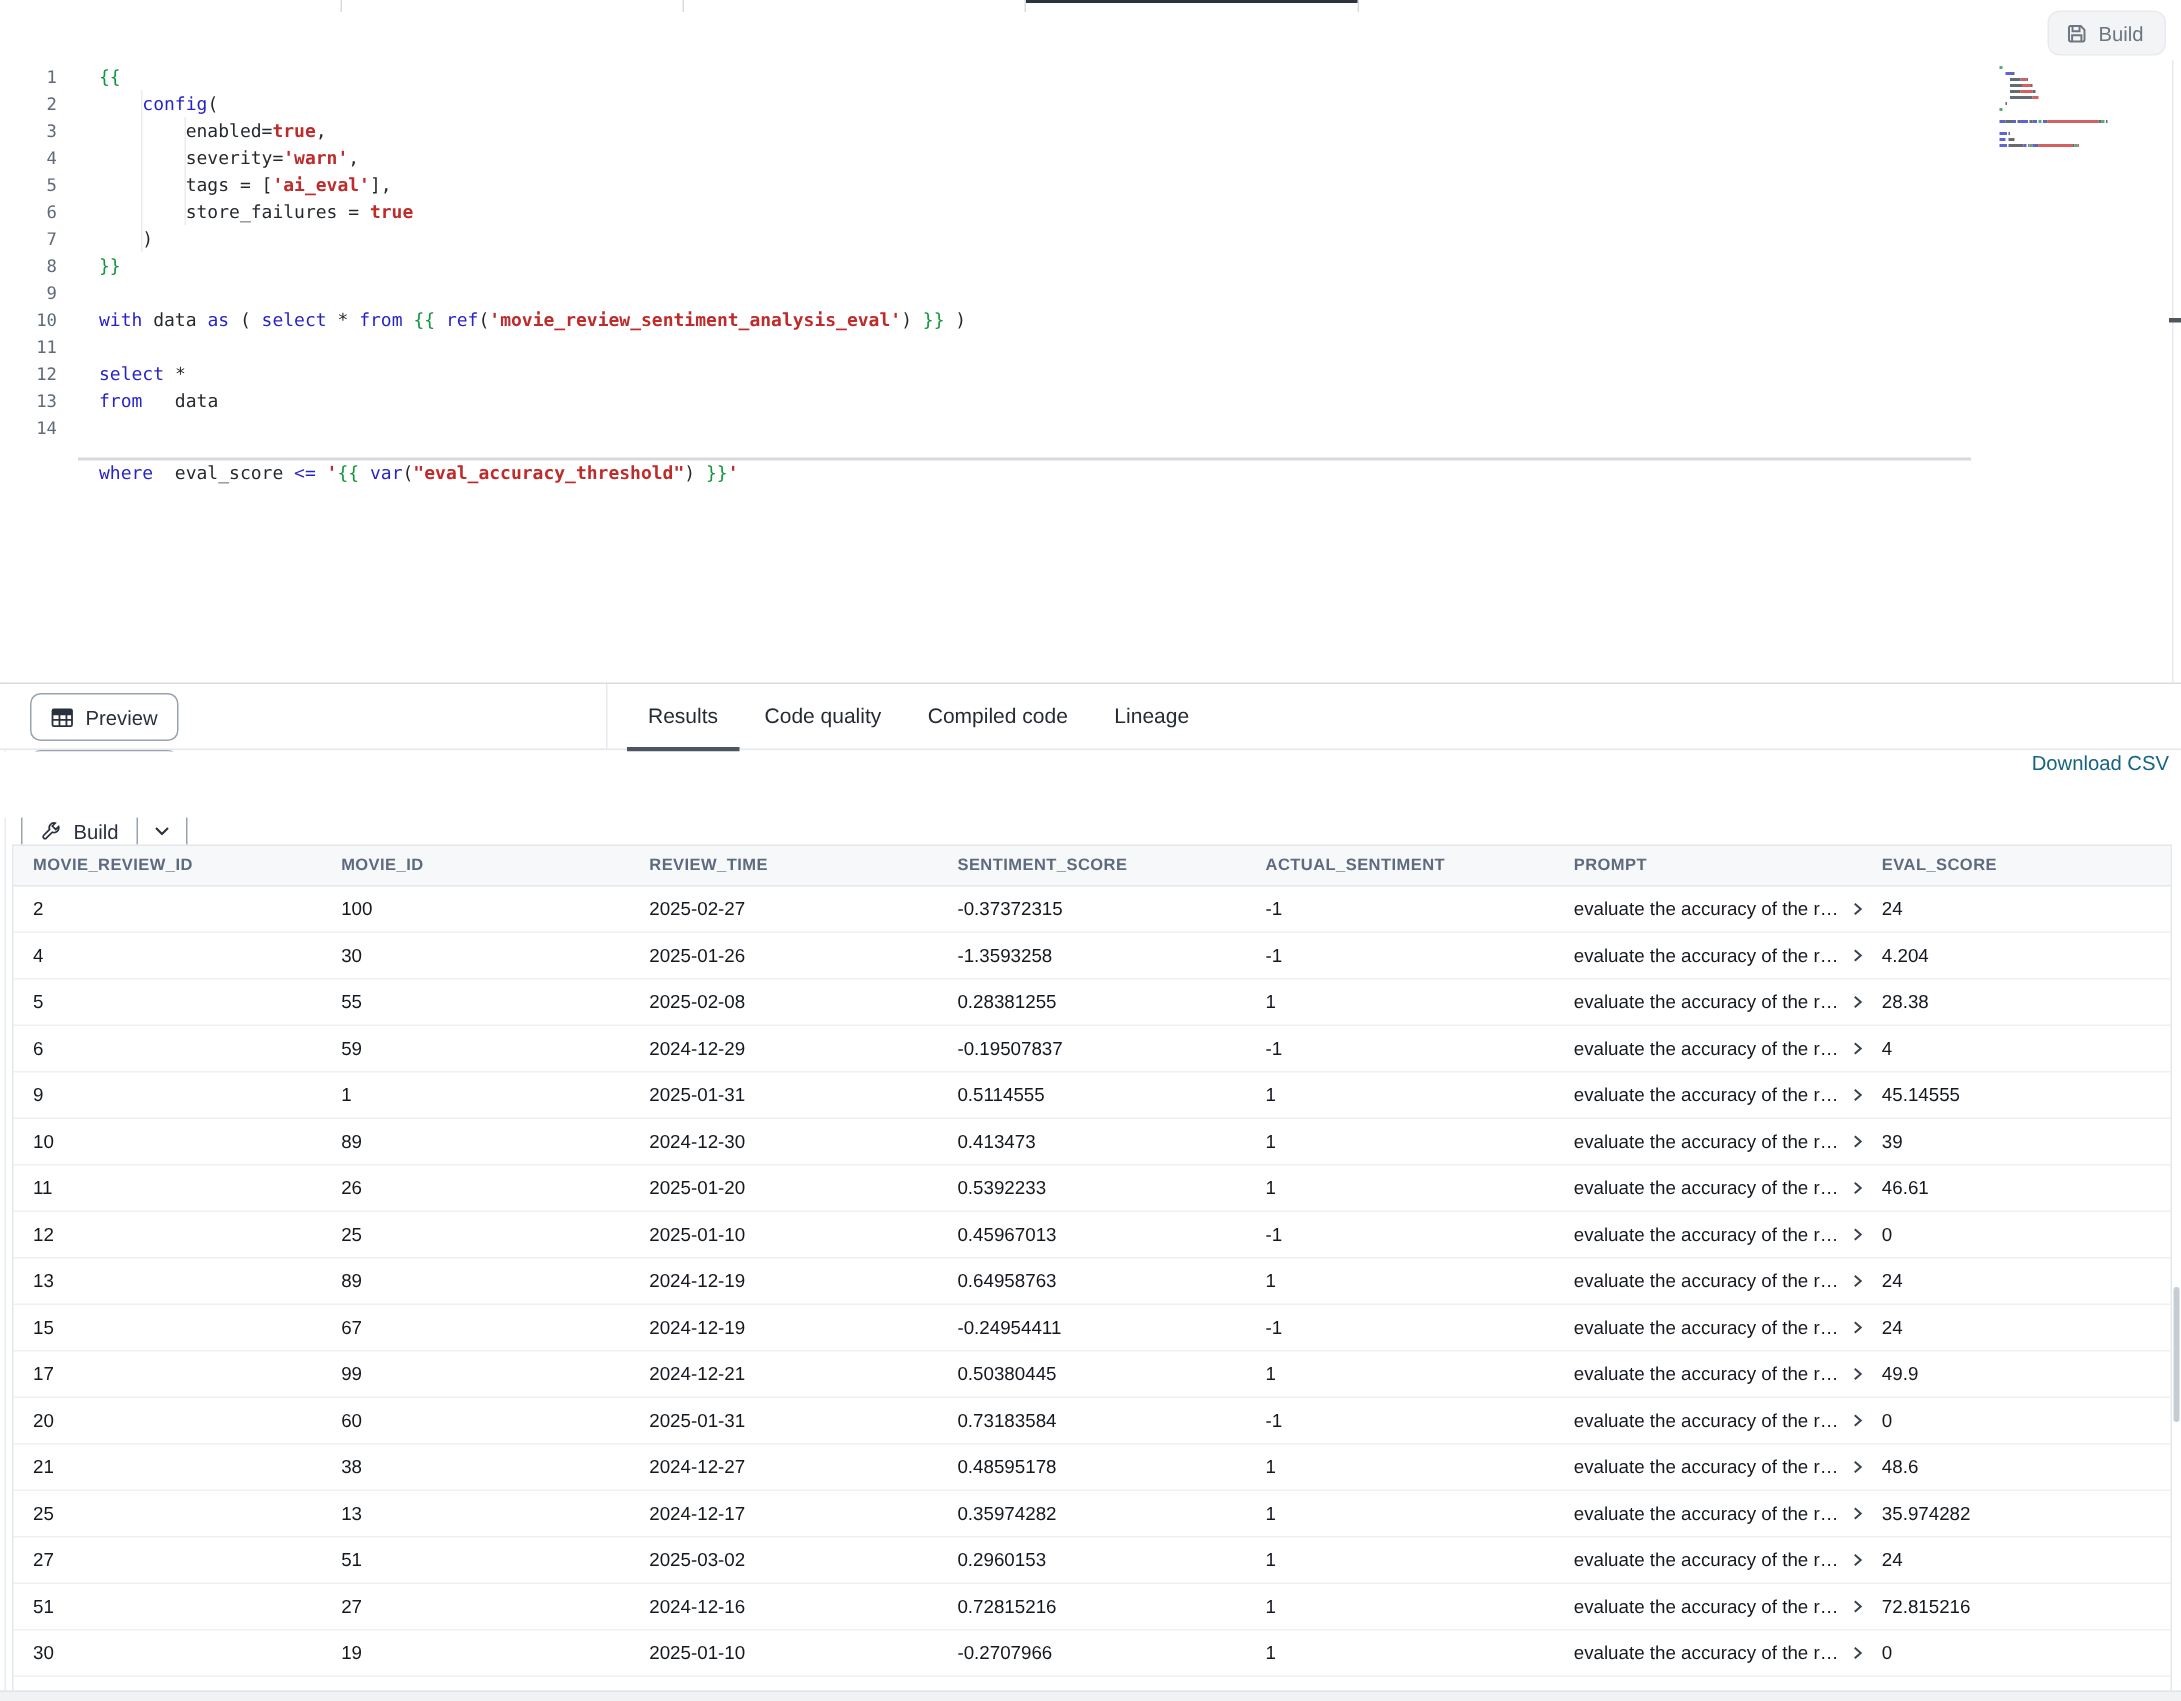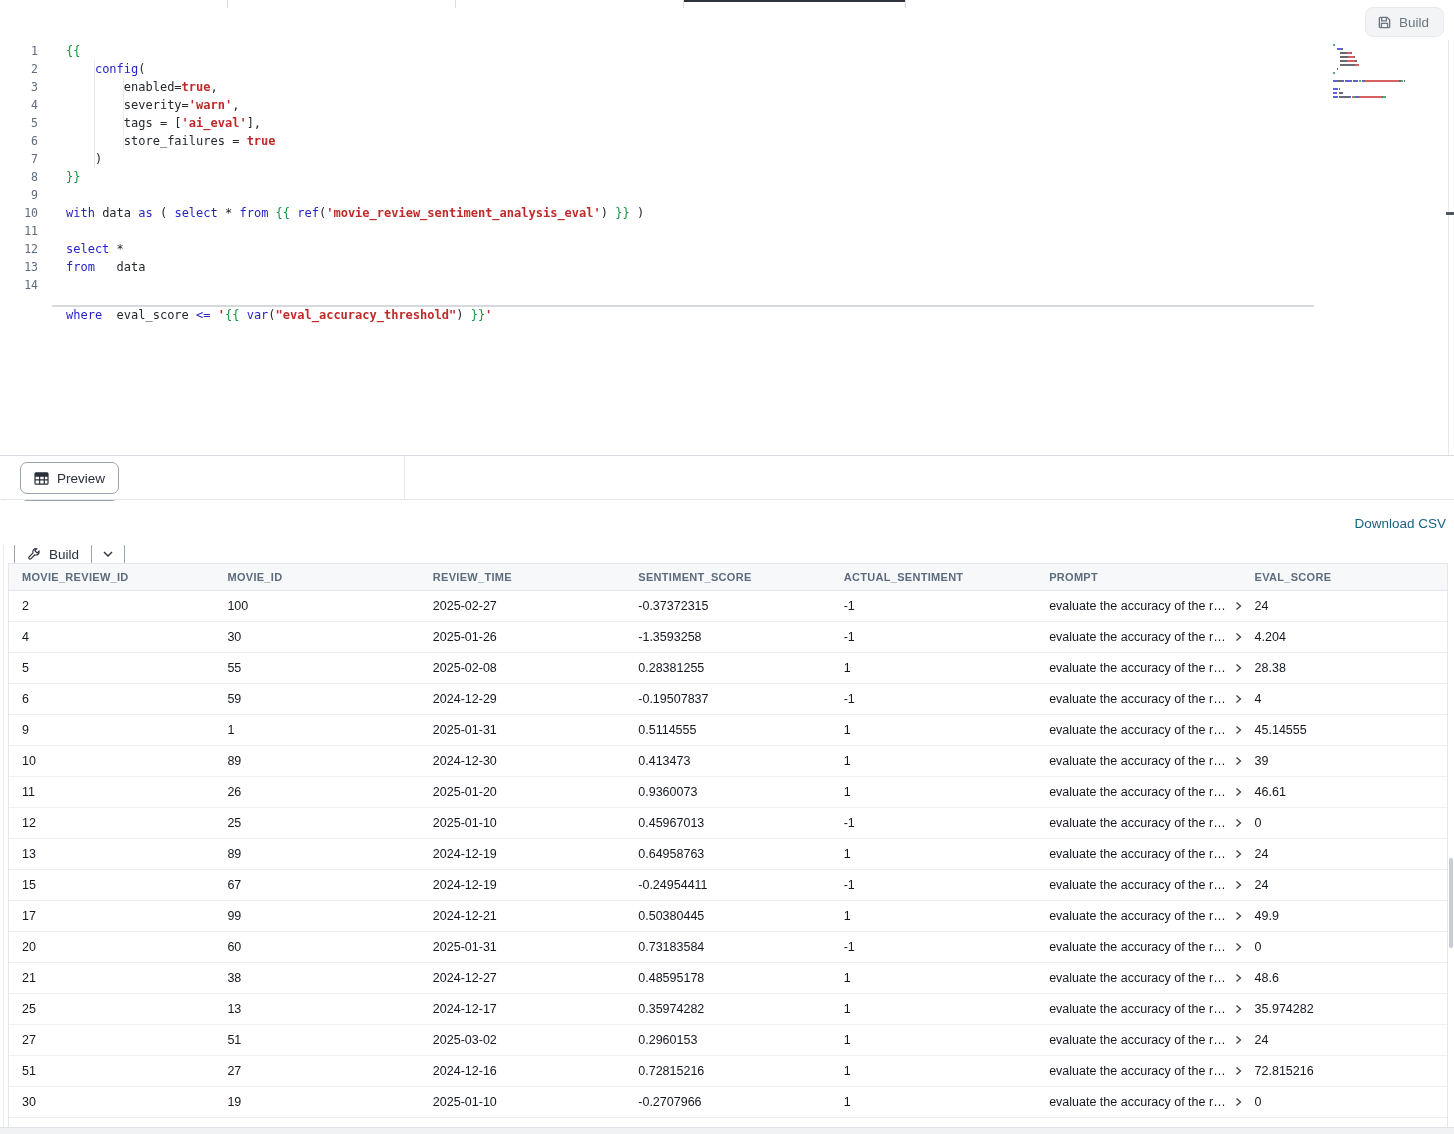--- a/index.html
+++ b/index.html
@@ -51,21 +51,21 @@
   .panel-divider{position:absolute;left:404px;top:0;bottom:0;width:1px;background:#e6e9ed;}
   .tabs{position:absolute;left:418px;top:0;height:45px;display:flex;gap:3px;}
   .tab{height:45px;box-sizing:border-box;display:flex;align-items:center;padding:0 14px;font-size:14px;color:#252b33;cursor:pointer;border-bottom:3px solid transparent;}
   .tab.active{border-bottom:3px solid var(--underline);font-weight:500;}
   
   .statusbar{position:absolute;top:501px;left:0;right:0;height:44px;background:#fff;}
   .status-left{position:absolute;left:13px;top:0;height:44px;display:flex;align-items:center;font-size:13.5px;color:#14181f;}
   .status-left .vbar{width:1px;height:16px;background:#a9b1bc;margin:0 9px;}
   .link{color:var(--link);cursor:pointer;text-decoration:none;font-size:13.5px;}
   .change-link{margin-left:24px;}
-  .download-link{position:absolute;right:8px;top:0;height:44px;display:flex;align-items:center;}
+  .download-link{position:absolute;right:8px;top:0;height:44px;display:flex;align-items:flex-start;}
   
   .rtable{position:absolute;top:563px;left:8px;width:1440px;box-sizing:border-box;border:1px solid #e4e7ec;border-bottom:none;background:#fff;}
   .thead{display:grid;grid-template-columns:repeat(7,1fr);height:26px;background:#f7f8f9;border-bottom:1px solid #e4e7ec;}
   .thead .th{display:flex;align-items:center;padding-left:13px;font-size:11px;font-weight:700;color:#5d6b7e;letter-spacing:.3px;overflow:hidden;white-space:nowrap;}
   .trow{display:grid;grid-template-columns:repeat(7,1fr);height:30px;border-bottom:1px solid #edf0f3;}
   .trow .td{display:flex;align-items:center;padding-left:13px;font-size:12.5px;color:#14181f;overflow:hidden;white-space:nowrap;}
   .prompt-cell span{overflow:hidden;text-overflow:ellipsis;}
   .prompt-chevron{margin-left:7px;flex:none;cursor:pointer;display:flex;align-items:center;}
   .table-footer-strip{position:absolute;left:0;right:0;top:1127px;height:7px;background:#f1f2f4;border-top:1px solid #e0e3e8;}
   .table-vscroll{position:absolute;left:1449px;top:858px;width:4px;height:90px;border-radius:2px;background:#c6ccd4;}
@@ -250,20 +250,26 @@
         <button class="part caret">
           <span style="display:flex;">
             <svg width="10" height="6" viewBox="0 0 10 6" fill="none" stroke="#2a313c" stroke-width="1.4">
                 <polyline points="1,1 5,5 9,1"></polyline>
               </svg>
           </span>
         </button>
       </div>
     </div>
     <div class="panel-divider"></div>
+    <div class="tabs" id="results-tabs">
+        <div class="tab active">Results</div>
+        <div class="tab">Code quality</div>
+        <div class="tab">Compiled code</div>
+        <div class="tab">Lineage</div>
+      </div>
   </div>
 
   <div class="statusbar">
     <div class="download-link">
       <a class="link">Download CSV</a>
     </div>
   </div>
 
   <div class="rtable">
     <div class="thead" id="table-header">
@@ -369,21 +375,21 @@
                 <polyline points="1.5,1.5 5.5,5 1.5,8.5"></polyline>
               </svg>
             </span>
           </div>
           <div class="td">39</div>
         </div>
         <div class="trow">
           <div class="td">11</div>
           <div class="td">26</div>
           <div class="td">2025-01-20</div>
-          <div class="td">0.9360073</div>
+          <div class="td">0.5392233</div>
           <div class="td">1</div>
           <div class="td prompt-cell">
             <span>evaluate the accuracy of the res…</span>
             <span class="prompt-chevron">
               <svg width="7" height="10" viewBox="0 0 7 10" fill="none" stroke="#39414c" stroke-width="1.3">
                 <polyline points="1.5,1.5 5.5,5 1.5,8.5"></polyline>
               </svg>
             </span>
           </div>
           <div class="td">46.61</div>

